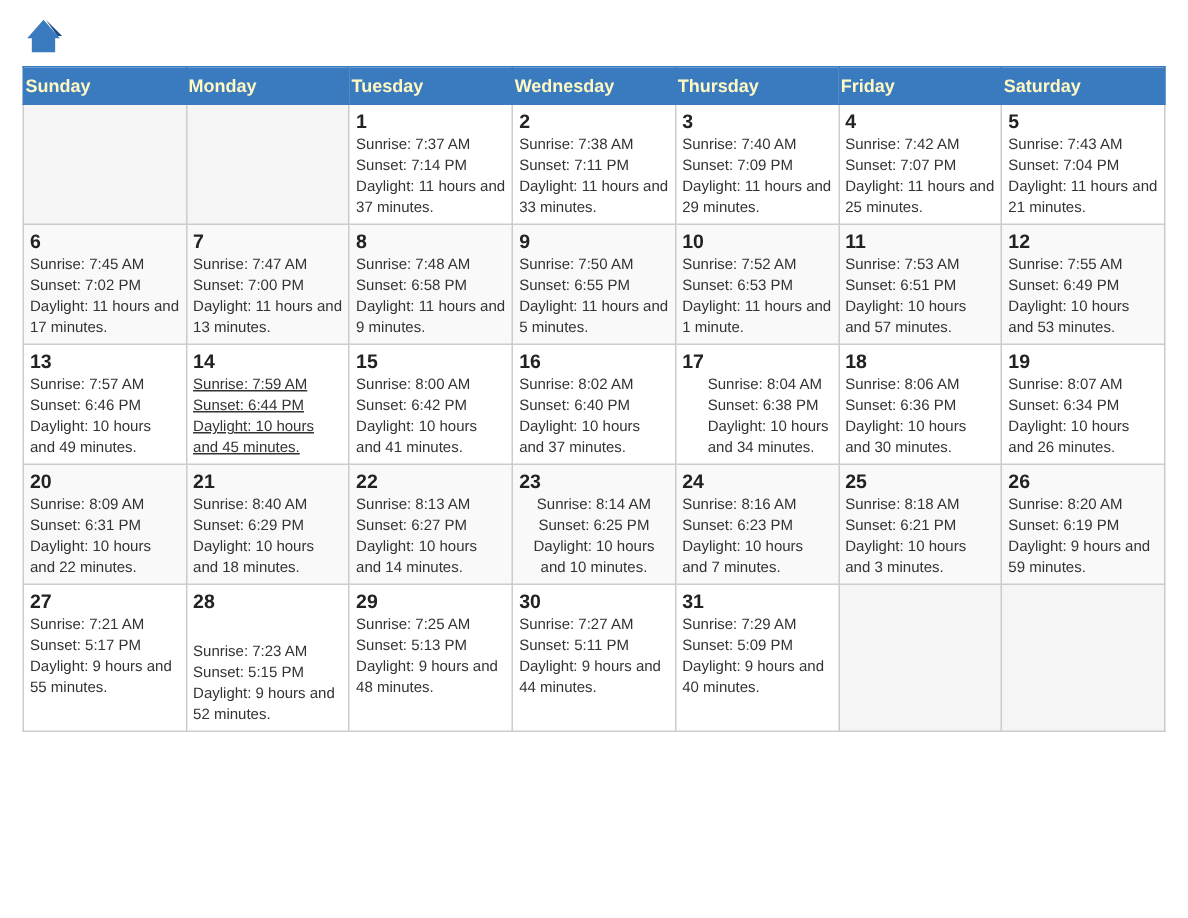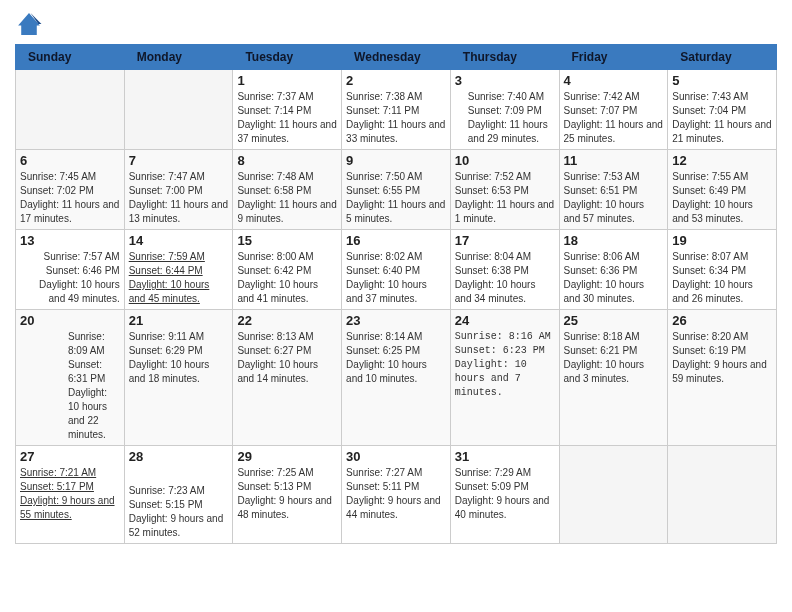--- a/index.html
+++ b/index.html
@@ -53,24 +53,24 @@
       font-size: 15px;
       color: #444;
     }
     table {
       width: 100%;
       border-collapse: collapse;
       table-layout: fixed;
     }
     th {
       background-color: #3a7abf;
-      color: #0f172a;
+      color: #fef9c3;
       font-size: 12px;
       font-weight: bold;
-      padding: 5px 12px;
+      padding: 5px 1px;
       text-align: left;
       border: 1px solid #3a7abf;
     }
     td {
       border: 1px solid #ccc;
       vertical-align: top;
       padding: 3px 4px;
       font-size: 10.5px;
       color: #333;
       height: 78px;
@@ -138,21 +138,21 @@
 Daylight: 11 hours and 37 minutes.</div>
         </td>
         <td>
           <span class="day-number">2</span>
           <div class="day-info" style="white-space: pre-line;">Sunrise: 7:38 AM
 Sunset: 7:11 PM
 Daylight: 11 hours and 33 minutes.</div>
         </td>
         <td>
           <span class="day-number">3</span>
-          <div class="day-info" style="white-space: pre-line; margin-left: 13px;">Sunrise: 7:40 AM
+          <div class="day-info" style="white-space: pre-line;">Sunrise: 7:40 AM
 Sunset: 7:09 PM
 Daylight: 11 hours and 29 minutes.</div>
         </td>
         <td>
           <span class="day-number">4</span>
           <div class="day-info" style="white-space: pre-line;">Sunrise: 7:42 AM
 Sunset: 7:07 PM
 Daylight: 11 hours and 25 minutes.</div>
         </td>
         <td>
@@ -202,21 +202,21 @@
         <td>
           <span class="day-number">12</span>
           <div class="day-info" style="white-space: pre-line;">Sunrise: 7:55 AM
 Sunset: 6:49 PM
 Daylight: 10 hours and 53 minutes.</div>
         </td>
       </tr>
       <tr>
         <td>
           <span class="day-number">13</span>
-          <div class="day-info" style="white-space: pre-line; text-align: right;">Sunrise: 7:57 AM
+          <div class="day-info" style="white-space: pre-line;">Sunrise: 7:57 AM
 Sunset: 6:46 PM
 Daylight: 10 hours and 49 minutes.</div>
         </td>
         <td>
           <span class="day-number">14</span>
           <div class="day-info" style="white-space: pre-line; text-decoration: underline;">Sunrise: 7:59 AM
 Sunset: 6:44 PM
 Daylight: 10 hours and 45 minutes.</div>
         </td>
         <td>
@@ -226,85 +226,85 @@
 Daylight: 10 hours and 41 minutes.</div>
         </td>
         <td>
           <span class="day-number">16</span>
           <div class="day-info" style="white-space: pre-line;">Sunrise: 8:02 AM
 Sunset: 6:40 PM
 Daylight: 10 hours and 37 minutes.</div>
         </td>
         <td>
           <span class="day-number">17</span>
-          <div class="day-info" style="white-space: pre-line;">Sunrise: 8:04 AM
+          <div class="day-info" style="white-space: pre-line; margin-left: 17px;">Sunrise: 8:04 AM
 Sunset: 6:38 PM
 Daylight: 10 hours and 34 minutes.</div>
         </td>
         <td>
           <span class="day-number">18</span>
           <div class="day-info" style="white-space: pre-line;">Sunrise: 8:06 AM
 Sunset: 6:36 PM
 Daylight: 10 hours and 30 minutes.</div>
         </td>
         <td>
           <span class="day-number">19</span>
           <div class="day-info" style="white-space: pre-line;">Sunrise: 8:07 AM
 Sunset: 6:34 PM
 Daylight: 10 hours and 26 minutes.</div>
         </td>
       </tr>
       <tr>
         <td>
           <span class="day-number">20</span>
-          <div class="day-info" style="white-space: pre-line; margin-left: 48px;">Sunrise: 8:09 AM
+          <div class="day-info" style="white-space: pre-line;">Sunrise: 8:09 AM
 Sunset: 6:31 PM
 Daylight: 10 hours and 22 minutes.</div>
         </td>
         <td>
           <span class="day-number">21</span>
-          <div class="day-info" style="white-space: pre-line;">Sunrise: 9:11 AM
+          <div class="day-info" style="white-space: pre-line;">Sunrise: 8:40 AM
 Sunset: 6:29 PM
 Daylight: 10 hours and 18 minutes.</div>
         </td>
         <td>
           <span class="day-number">22</span>
           <div class="day-info" style="white-space: pre-line;">Sunrise: 8:13 AM
 Sunset: 6:27 PM
 Daylight: 10 hours and 14 minutes.</div>
         </td>
         <td>
           <span class="day-number">23</span>
-          <div class="day-info" style="white-space: pre-line;">Sunrise: 8:14 AM
+          <div class="day-info" style="white-space: pre-line; text-align: center;">Sunrise: 8:14 AM
 Sunset: 6:25 PM
 Daylight: 10 hours and 10 minutes.</div>
         </td>
         <td>
           <span class="day-number">24</span>
-          <div class="day-info" style="white-space: pre-line; font-family: Liberation Mono, monospace;">Sunrise: 8:16 AM
+          <div class="day-info" style="white-space: pre-line;">Sunrise: 8:16 AM
 Sunset: 6:23 PM
 Daylight: 10 hours and 7 minutes.</div>
         </td>
         <td>
           <span class="day-number">25</span>
           <div class="day-info" style="white-space: pre-line;">Sunrise: 8:18 AM
 Sunset: 6:21 PM
 Daylight: 10 hours and 3 minutes.</div>
         </td>
         <td>
           <span class="day-number">26</span>
           <div class="day-info" style="white-space: pre-line;">Sunrise: 8:20 AM
 Sunset: 6:19 PM
 Daylight: 9 hours and 59 minutes.</div>
         </td>
       </tr>
       <tr>
         <td>
           <span class="day-number">27</span>
-          <div class="day-info" style="white-space: pre-line; text-decoration: underline;">Sunrise: 7:21 AM
+          <div class="day-info" style="white-space: pre-line;">Sunrise: 7:21 AM
 Sunset: 5:17 PM
 Daylight: 9 hours and 55 minutes.</div>
         </td>
         <td>
           <span class="day-number">28</span>
           <div class="day-info" style="white-space: pre-line; margin-top: 20px;">Sunrise: 7:23 AM
 Sunset: 5:15 PM
 Daylight: 9 hours and 52 minutes.</div>
         </td>
         <td>

